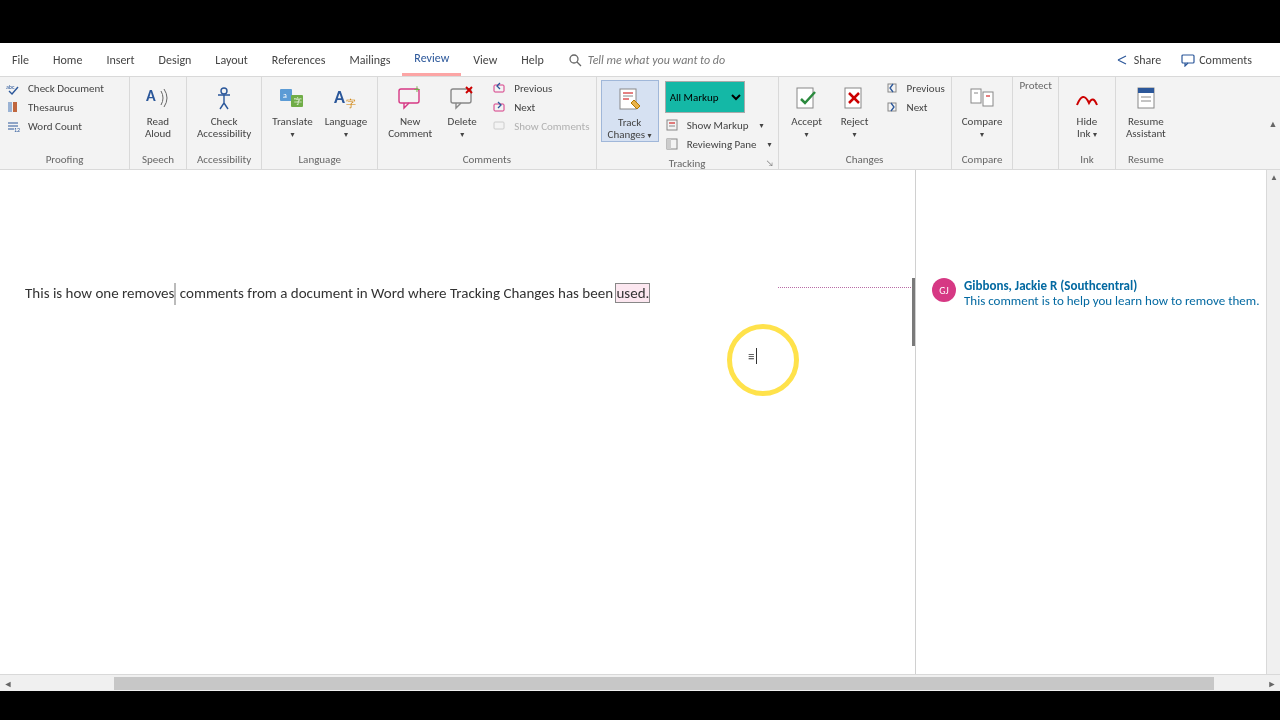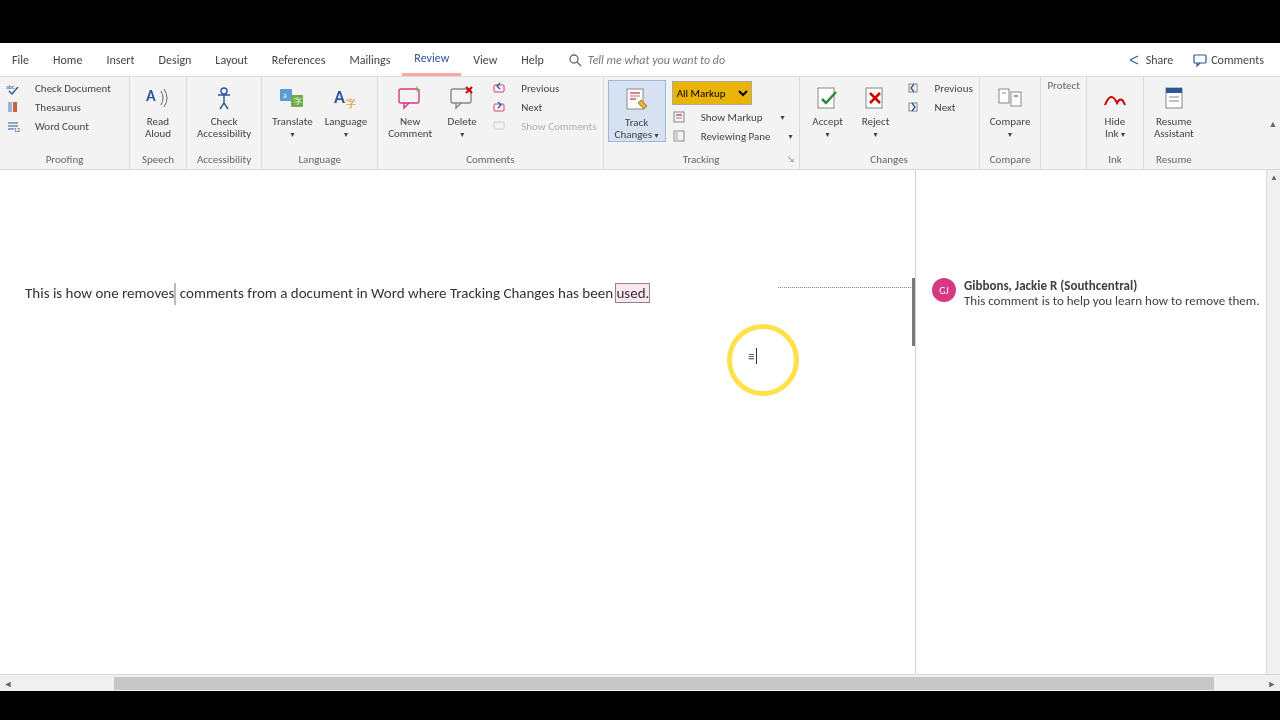--- a/index.html
+++ b/index.html
@@ -6,31 +6,31 @@
 body { width:1280px; height:720px; background:#000; overflow:hidden; }
 
 .app { position:absolute; left:0; top:43px; width:1280px; height:641px; background:#fff; }
 
 
 .menubar { height:34px; background:#fff; border-bottom:1px solid #d9d9d9; display:flex; align-items:stretch; font-size:12px; }
 .menubar .tab { padding:0 12px; display:flex; align-items:center; color:#444; cursor:default; }
 .menubar .tab.active { border-bottom:3px solid #fca5a5; color:#2b579a; font-weight:400; }
 .menubar .spacer { flex:1; }
 .menubar .search-wrap { display:flex; align-items:center; gap:6px; margin-left:12px; color:#777; font-style:italic; }
-.menubar .right { display:flex; align-items:center; gap:4px; padding-right:8px; }
+.menubar .right { display:flex; align-items:center; gap:4px; padding-right:20px; }
 .menubar .right-btn { padding:0 8px; display:flex; align-items:center; gap:4px; cursor:default; color:#444; }
 
 
 .ribbon { height:93px; background:#f3f3f3; border-bottom:1px solid #d9d9d9; display:flex; }
 .rgroup { display:flex; flex-direction:column; border-right:1px solid #d9d9d9; }
 .rgroup .body { flex:1; display:flex; align-items:flex-start; padding:3px 4px; }
 .rgroup .title { text-align:center; font-size:11px; color:#666; padding:2px 6px 3px; }
 
 .stack { display:flex; flex-direction:column; gap:3px; }
-.stack-item { display:flex; align-items:center; gap:15px; font-size:11px; color:#444; padding:1px 2px; cursor:default; white-space:nowrap; }
+.stack-item { display:flex; align-items:center; gap:8px; font-size:11px; color:#444; padding:1px 2px; cursor:default; white-space:nowrap; }
 .stack-item.disabled { color:#b0b0b0; }
 
 .bigbtn { display:flex; flex-direction:column; align-items:center; justify-content:flex-start; padding:2px 6px 0; cursor:default; min-width:48px; }
 .bigbtn .icon { width:32px; height:32px; display:flex; align-items:center; justify-content:center; margin-bottom:2px; }
 .bigbtn .label { font-size:11px; color:#444; text-align:center; line-height:1.1; }
 .bigbtn .label .dd { font-size:8px; }
 .bigbtn.active { background:#d6e1f2; border:1px solid #a0b7d9; }
 .bigbtn.disabled .label { color:#b0b0b0; }
 .mini { width:14px; height:14px; display:inline-flex; align-items:center; justify-content:center; }
 
@@ -38,41 +38,41 @@
 .docwrap { position:relative; height:521px; background:#fff; }
 .page-split { position:absolute; top:0; left:915px; height:100%; border-left:1px solid #d0d0d0; }
 .doc-text { position:absolute; top:113px; left:25px; font-size:15px; color:#333; font-family:Calibri, sans-serif; }
 .hotword { display:inline-block; background:#fce7f0; outline:1px solid #888; }
 .cursor-caret { display:inline-block; width:2px; height:22px; background:#bbb; vertical-align:middle; }
 .connector { position:absolute; top:117px; left:778px; width:137px; height:1px; border-top:1px dotted #b86ca6; }
 
 
 .comment { position:absolute; top:108px; left:932px; width:340px; display:flex; gap:8px; font-size:13px; }
 .avatar { width:24px; height:24px; border-radius:50%; background:#d63884; color:#fff; font-size:10px; display:flex; align-items:center; justify-content:center; flex-shrink:0; }
-.comment .txt { color:#404040; }
+.comment .txt { color:#0369a1; }
 .comment .author { font-weight:700; }
 .comment-bar { position:absolute; top:108px; left:912px; width:3px; height:68px; background:#7a7a7a; }
 
 
 .ring { position:absolute; width:72px; height:72px; border:5px solid #ffe24b; border-radius:50%; top:154px; left:727px; pointer-events:none; }
 .ring-inner { position:absolute; top:178px; left:748px; font-size:13px; font-family:"Courier New",monospace; color:#333; display:flex; align-items:center; gap:2px; }
 .ring-inner .cur { display:inline-block; width:1px; height:16px; background:#333; }
 
 
 .hscroll { position:absolute; bottom:0; left:0; right:0; height:17px; background:#f0f0f0; border-top:1px solid #d9d9d9; display:flex; }
 .hscroll .arrow { width:16px; font-size:9px; display:flex; align-items:center; justify-content:center; color:#666; }
 .hscroll .track { flex:1; position:relative; }
 .hscroll .thumb { position:absolute; top:2px; left:98px; width:1100px; height:13px; background:#c7c7c7; }
 .vscroll { position:absolute; top:0; right:0; width:14px; height:100%; background:#f0f0f0; border-left:1px solid #d9d9d9; }
 .vscroll .up { position:absolute; top:0; width:14px; height:14px; display:flex; align-items:center; justify-content:center; font-size:8px; color:#666; }
 .collapse-caret { margin-left:auto; width:14px; font-size:9px; color:#666; display:flex; align-items:center; justify-content:center; }
 
 svg { display:block; }
 
-select.markup-dd { width:80px; height:24px; font-size:11px; border:1px solid #aaa; background:#eab308; }
+select.markup-dd { width:80px; height:32px; font-size:11px; border:1px solid #aaa; background:#14b8a6; }
 </style>
 </head>
 <body>
 
 <div class="app">
 
   <div class="menubar">
     <div class="tab">File</div>
     <div class="tab">Home</div>
     <div class="tab">Insert</div>

